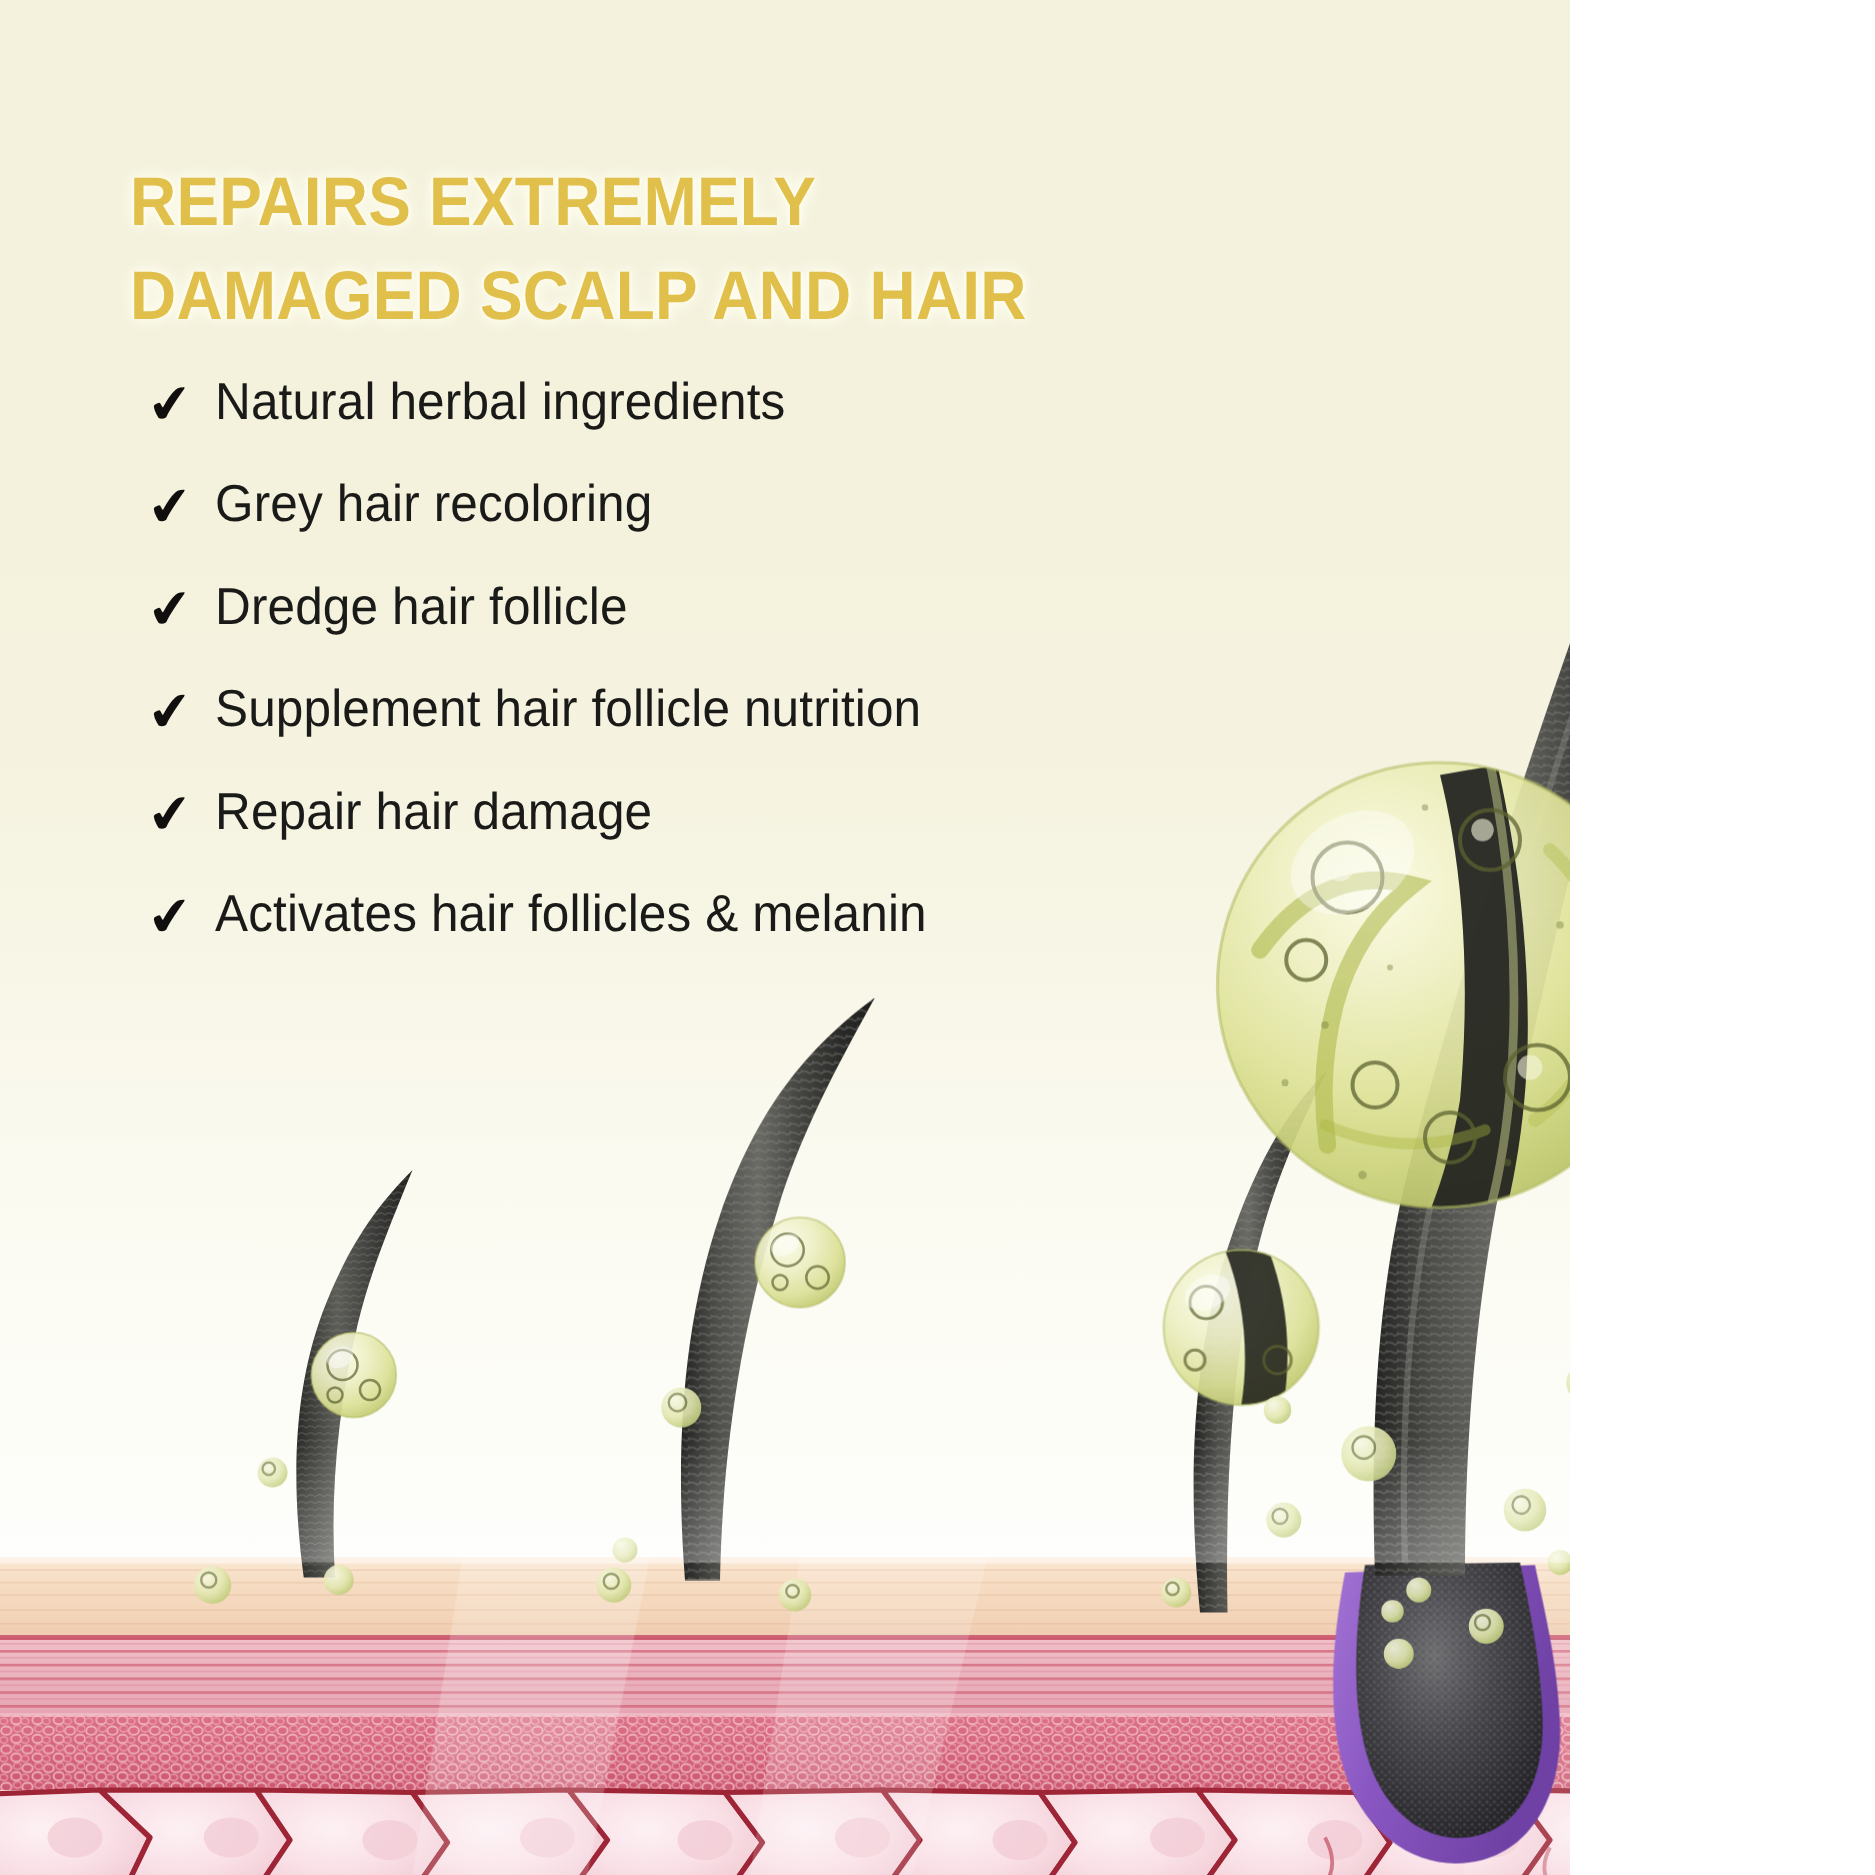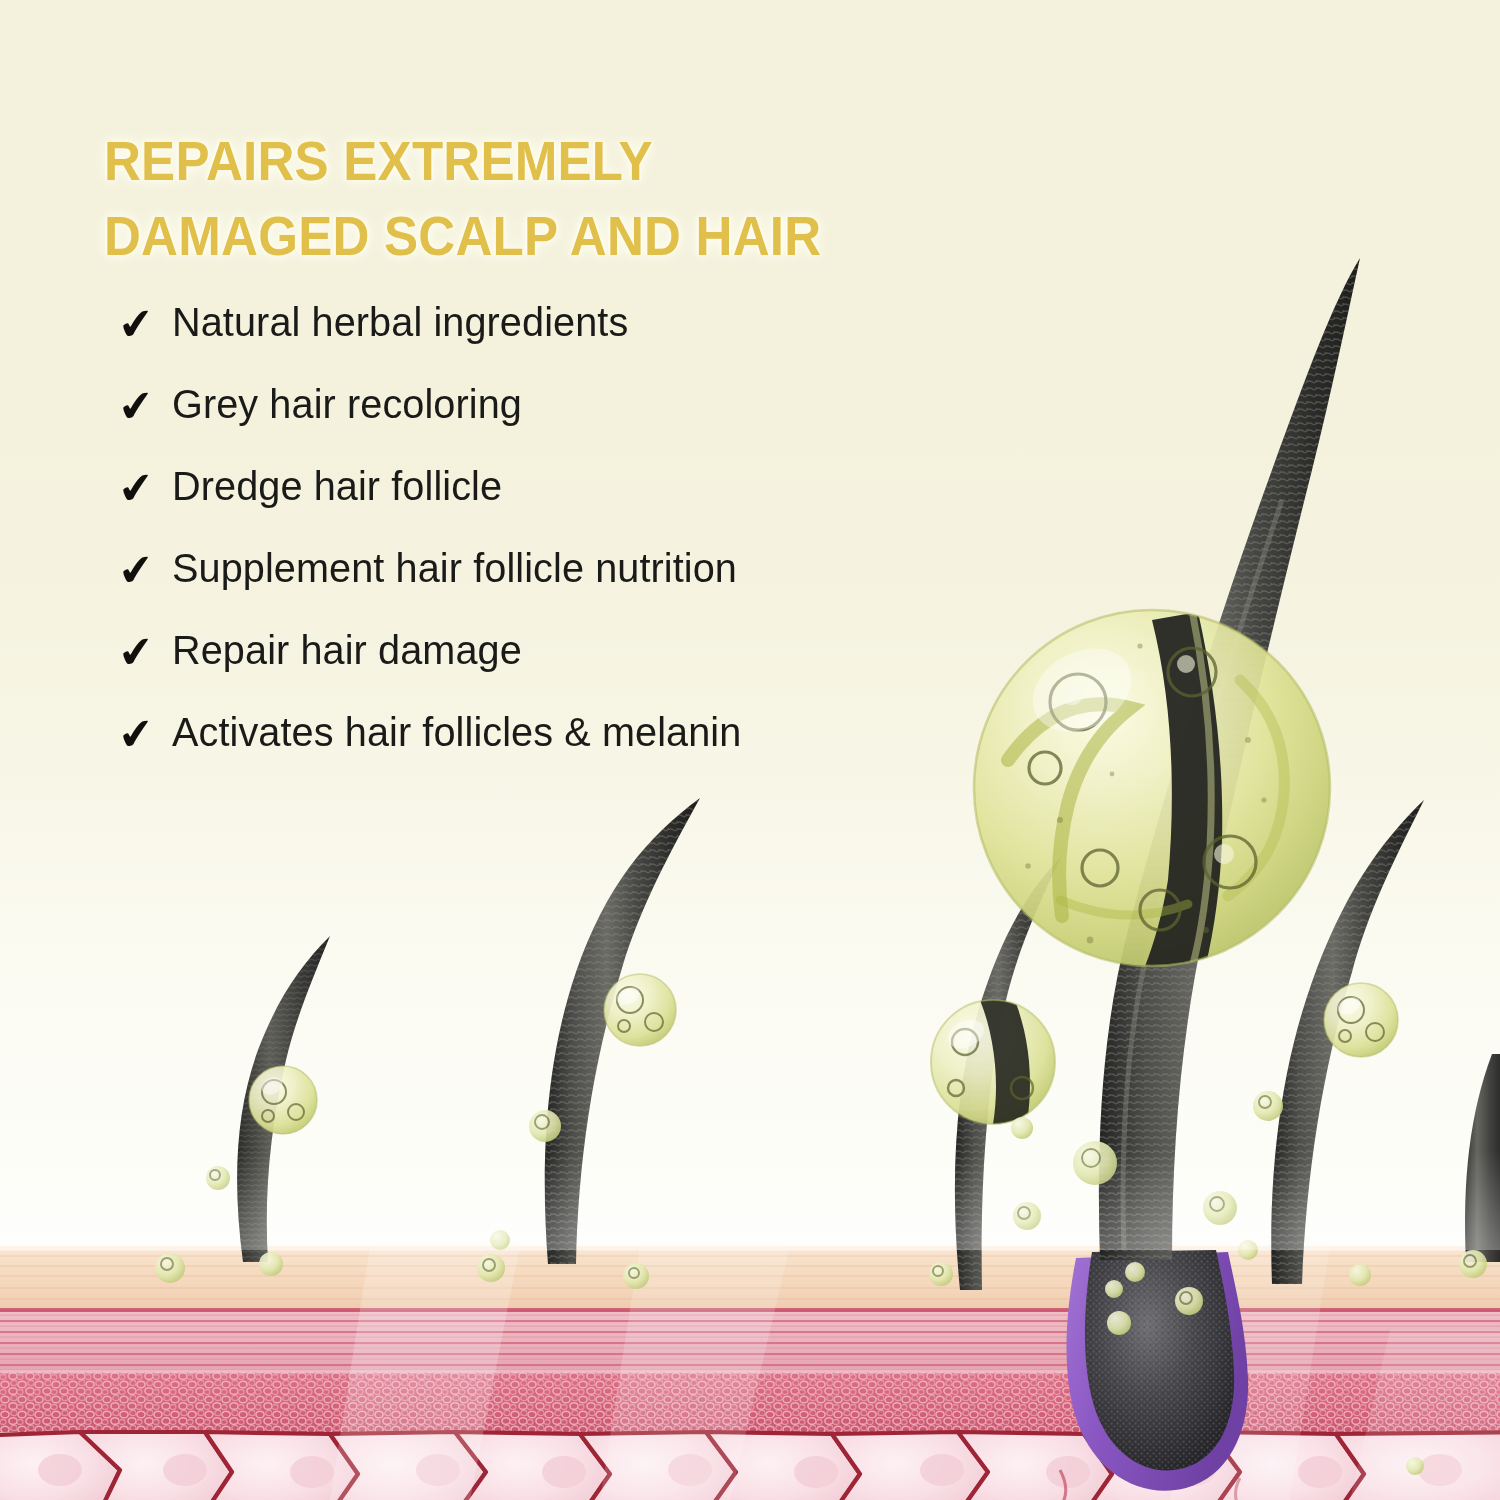--- a/index.html
+++ b/index.html
@@ -6,21 +6,21 @@
   html,body { width:1500px; height:1500px; }
   body {
     font-family:"Liberation Sans", sans-serif;
     overflow:hidden;
     position:relative;
     background:#ffffff;
   }
 
   #poster {
     position:relative;
-    width:1500px;
+    width:1256px;
     height:1500px;
     overflow:hidden;
     background:
       linear-gradient(180deg,
         #f4f2dc 0%,
         #f4f2dc 26%,
         #f6f4e2 46%,
         #fbfaf0 62%,
         #fdfdf8 76%,
         #fefefc 86%,

